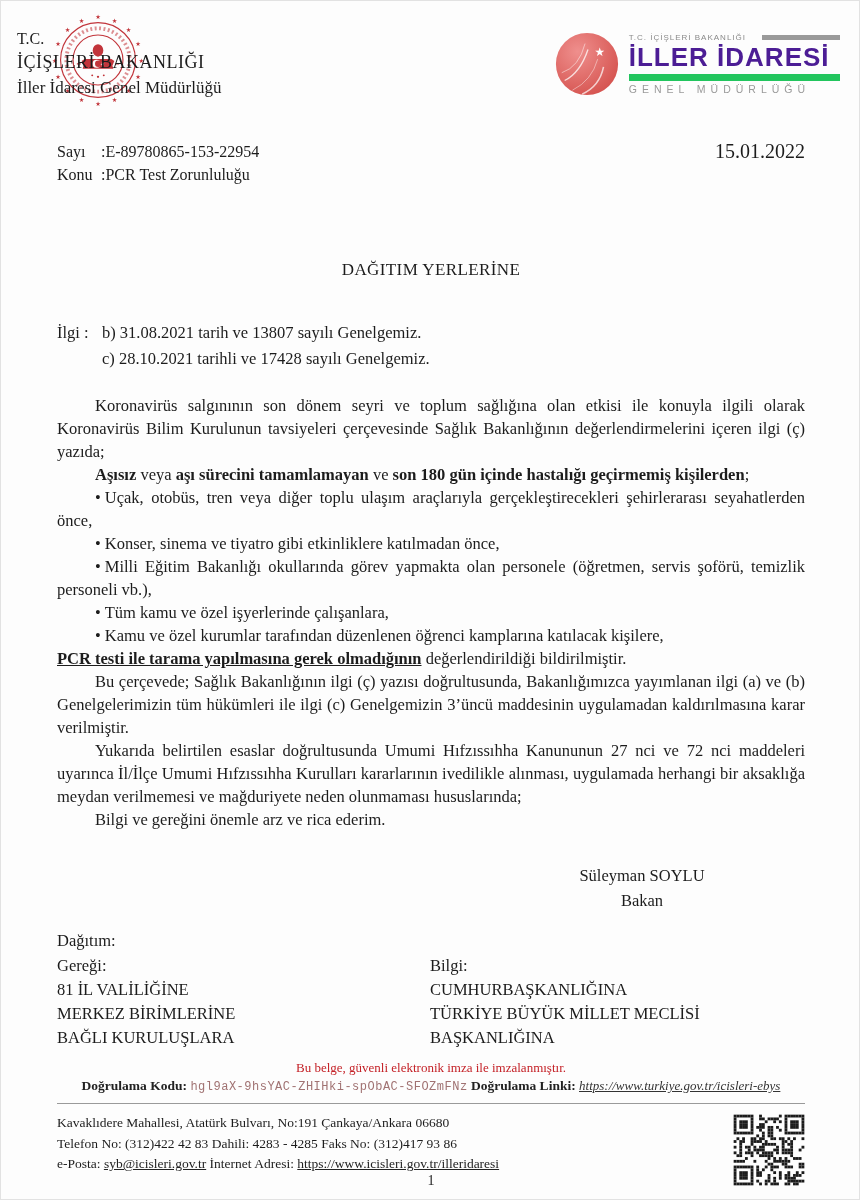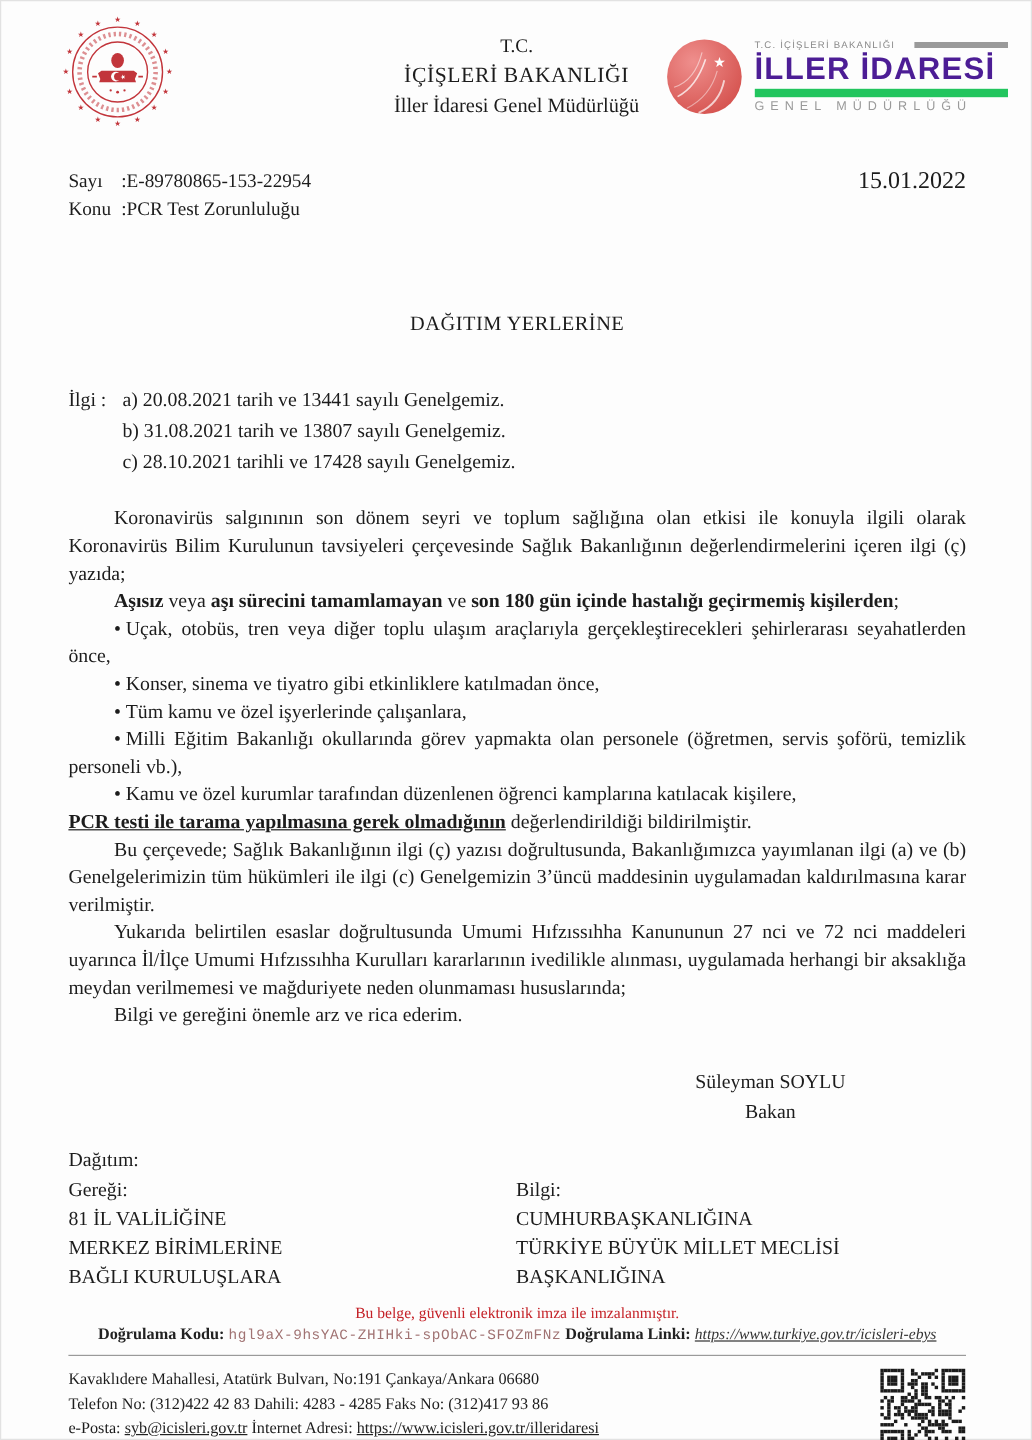--- a/index.html
+++ b/index.html
@@ -10,21 +10,21 @@
     font-family:"Liberation Serif", serif;
     box-shadow:inset 0 0 0 1px #e2e2e2;
     overflow:hidden;
   }
   .content { padding:0 55px 0 57px; }
 
   
   .hdr { position:relative; height:128px; }
   .seal { position:absolute; left:50px; top:12px; width:96px; height:96px; }
   .hdr-center {
-    position:absolute; left:1px; right:0; top:28px; text-align:center; line-height:1.4;
+    position:absolute; left:17px; right:0; top:28px; line-height:1.4;
   }
   .hdr-center .l1 { font-size:16px; }
   .hdr-center .l2 { font-size:18px; letter-spacing:.5px; }
   .hdr-center .l3 { font-size:17px; }
   .hdr-logo { position:absolute; right:20px; top:30px; display:flex; align-items:center; gap:8px;
     font-family:"Liberation Sans", sans-serif; }
   .hdr-logo svg { width:68px; height:68px; flex:0 0 auto; }
   .hdr-logo .txt { display:flex; flex-direction:column; }
   .hdr-logo .small-row { display:flex; align-items:center; gap:16px; }
   .hdr-logo .small { font-size:8px; color:#8a8a8a; letter-spacing:1px; white-space:nowrap; }
@@ -159,32 +159,31 @@
         <div><span class="lbl">Sayı</span><span>:E-89780865-153-22954</span></div>
         <div><span class="lbl">Konu</span><span>:PCR Test Zorunluluğu</span></div>
       </div>
       <div class="meta-date">15.01.2022</div>
     </div>
 
     <div class="doc-title">DAĞITIM YERLERİNE</div>
 
     <div class="ilgi">
       <span class="ilgi-label">İlgi :</span>
-      <div class="ilgi-item">a) 20.08.2021 tarih ve 13441 sayılı Genelgemiz.</div>
       <div class="ilgi-item">b) 31.08.2021 tarih ve 13807 sayılı Genelgemiz.</div>
       <div class="ilgi-item">c) 28.10.2021 tarihli ve 17428 sayılı Genelgemiz.</div>
     </div>
 
     <div class="bodytext">
       <p>Koronavirüs salgınının son dönem seyri ve toplum sağlığına olan etkisi ile konuyla ilgili olarak Koronavirüs Bilim Kurulunun tavsiyeleri çerçevesinde Sağlık Bakanlığının değerlendirmelerini içeren ilgi (ç) yazıda;</p>
       <p class="lead"><b>Aşısız</b><span> veya </span><b>aşı sürecini tamamlamayan</b><span> ve </span><b>son 180 gün içinde hastalığı geçirmemiş kişilerden</b><span>;</span></p>
       <p><span class="bmark">•</span><span>Uçak, otobüs, tren veya diğer toplu ulaşım araçlarıyla gerçekleştirecekleri şehirlerarası seyahatlerden önce,</span></p>
       <p><span class="bmark">•</span><span>Konser, sinema ve tiyatro gibi etkinliklere katılmadan önce,</span></p>
+      <p><span class="bmark">•</span><span>Milli Eğitim Bakanlığı okullarında görev yapmakta olan personele (öğretmen, servis şoförü, temizlik personeli vb.),</span></p>
       <p><span class="bmark">•</span><span>Tüm kamu ve özel işyerlerinde çalışanlara,</span></p>
-      <p><span class="bmark">•</span><span>Milli Eğitim Bakanlığı okullarında görev yapmakta olan personele (öğretmen, servis şoförü, temizlik personeli vb.),</span></p>
       <p><span class="bmark">•</span><span>Kamu ve özel kurumlar tarafından düzenlenen öğrenci kamplarına katılacak kişilere,</span></p>
       <p class="noindent"><b class="u">PCR testi ile tarama yapılmasına gerek olmadığının</b><span> değerlendirildiği bildirilmiştir.</span></p>
       <p>Bu çerçevede; Sağlık Bakanlığının ilgi (ç) yazısı doğrultusunda, Bakanlığımızca yayımlanan ilgi (a) ve (b) Genelgelerimizin tüm hükümleri ile ilgi (c) Genelgemizin 3’üncü maddesinin uygulamadan kaldırılmasına karar verilmiştir.</p>
       <p>Yukarıda belirtilen esaslar doğrultusunda Umumi Hıfzıssıhha Kanununun 27 nci ve 72 nci maddeleri uyarınca İl/İlçe Umumi Hıfzıssıhha Kurulları kararlarının ivedilikle alınması, uygulamada herhangi bir aksaklığa meydan verilmemesi ve mağduriyete neden olunmaması hususlarında;</p>
       <p>Bilgi ve gereğini önemle arz ve rica ederim.</p>
     </div>
 
     <div class="sig">
       <div>Süleyman SOYLU</div>
       <div>Bakan</div>

